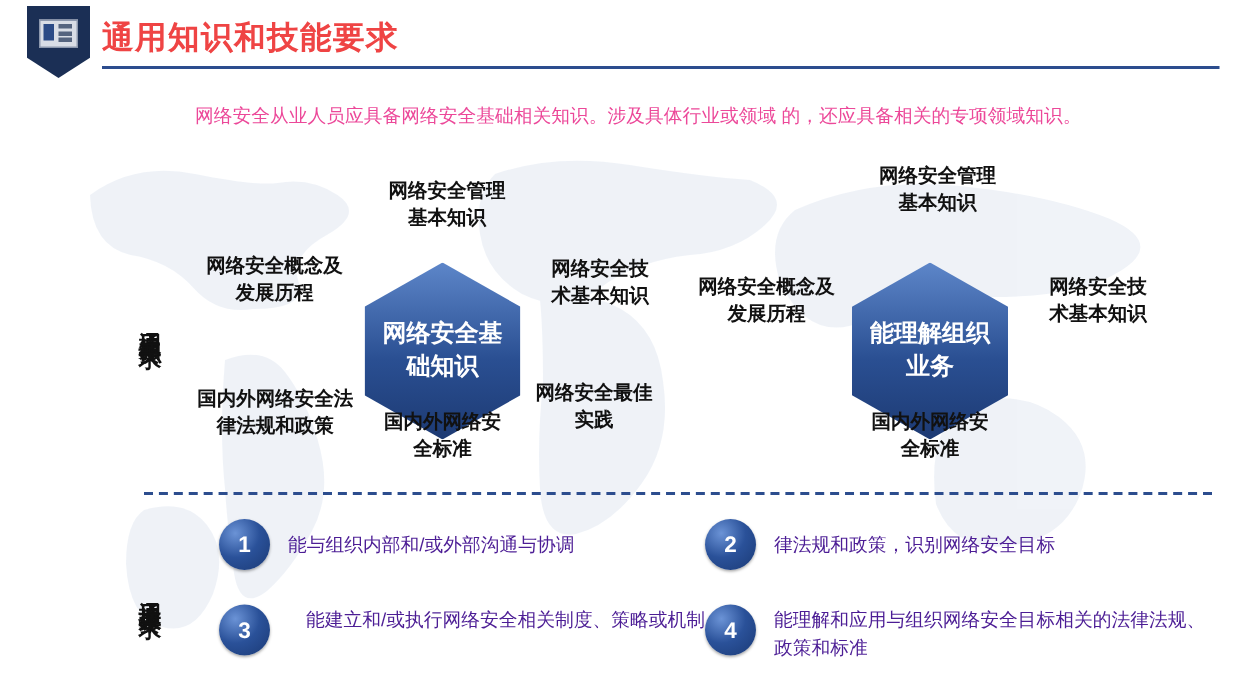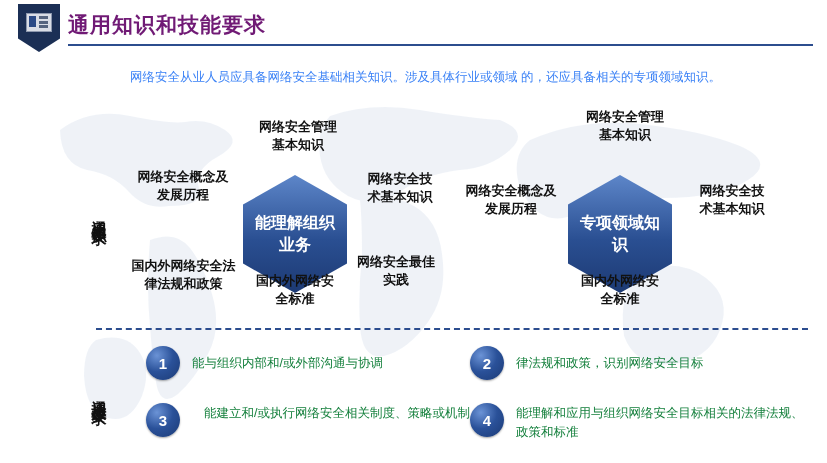--- a/index.html
+++ b/index.html
@@ -31,29 +31,29 @@
   }
   .hdr-badge .glyph:before{
     content:"";position:absolute;left:2px;top:2px;width:7px;height:11px;background:#2b4a86;
   }
   .hdr-badge .glyph:after{
     content:"";position:absolute;left:12px;top:2px;width:9px;height:3px;background:#55647f;
     box-shadow:0 5px 0 0 #55647f,0 9px 0 0 #55647f;
   }
   .hdr-title{
     position:absolute;left:68px;top:11px;
-    font-size:21px;font-weight:bold;color:#701a75;letter-spacing:1px;
+    font-size:21px;font-weight:bold;color:#ef4444;letter-spacing:1px;
   }
   .hdr-rule{
     position:absolute;left:68px;top:44px;width:745px;height:2px;background:#2c4d8e;
   }
   
   .intro{
     position:absolute;left:130px;top:68px;width:665px;
-    font-size:12.5px;color:#3b82f6;line-height:19px;
+    font-size:12.5px;color:#ec4899;line-height:19px;
   }
   
   .vlabel{
     position:absolute;
     writing-mode:vertical-rl;
     text-orientation:upright;
     font-size:15px;font-weight:bold;color:#111;
     letter-spacing:2px;line-height:19px;
     text-align:center;
   }
@@ -98,21 +98,21 @@
 
   
   .bullet{
     position:absolute;width:34px;height:34px;border-radius:50%;
     background:radial-gradient(circle at 32% 28%,#6b93d6 0%,#2a5199 48%,#1b3a75 100%);
     color:#fff;font-weight:bold;font-size:15px;
     display:flex;align-items:center;justify-content:center;
     box-shadow:0 1px 2px rgba(0,0,0,.35);
   }
   .bullet-text{
-    position:absolute;font-size:12.5px;color:#15803d;line-height:19px;
+    position:absolute;font-size:12.5px;color:#4c1d95;line-height:19px;
   }
   #b1{left:146px;top:346px;}       #t1{left:192px;top:354px;width:270px;}
   #b2{left:470px;top:346px;}       #t2{left:516px;top:354px;width:290px;}
   #b3{left:146px;top:403px;}       #t3{left:204px;top:404px;width:275px;}
   #b4{left:470px;top:403px;}       #t4{left:516px;top:404px;width:295px;}
 </style>
 </head>
 <body>
 
 <svg class="watermark" viewBox="0 0 827 423" preserveAspectRatio="none">
@@ -134,31 +134,31 @@
   <div class="hdr-title">通用知识和技能要求</div>
   <div class="hdr-rule"></div>
 </div>
 
 <div class="intro">网络安全从业人员应具备网络安全基础相关知识。涉及具体行业或领域 的，还应具备相关的专项领域知识。</div>
 
 <div class="vlabel" id="vlabel-knowledge">通用知识要求</div>
 <div class="vlabel" id="vlabel-skills">通用技术要求</div>
 
 <div class="hex" id="hex-general">
-  <span>能理解组织业务</span>
+  <span>网络安全基础知识</span>
 </div>
 <div class="node" id="n1-top">网络安全管理<br>基本知识</div>
 <div class="node" id="n1-left-top">网络安全概念及<br>发展历程</div>
 <div class="node" id="n1-left-bot">国内外网络安全法<br>律法规和政策</div>
 <div class="node" id="n1-right-top">网络安全技<br>术基本知识</div>
 <div class="node" id="n1-right-bot">网络安全最佳<br>实践</div>
 <div class="node" id="n1-bottom">国内外网络安<br>全标准</div>
 
 <div class="hex" id="hex-special">
-  <span>专项领域知识</span>
+  <span>能理解组织业务</span>
 </div>
 <div class="node" id="n2-top">网络安全管理<br>基本知识</div>
 <div class="node" id="n2-left">网络安全概念及<br>发展历程</div>
 <div class="node" id="n2-right">网络安全技<br>术基本知识</div>
 <div class="node" id="n2-bottom">国内外网络安<br>全标准</div>
 
 <div class="divider"></div>
 
 <div class="bullet" id="b1">1</div>
 <div class="bullet-text" id="t1">能与组织内部和/或外部沟通与协调</div>

